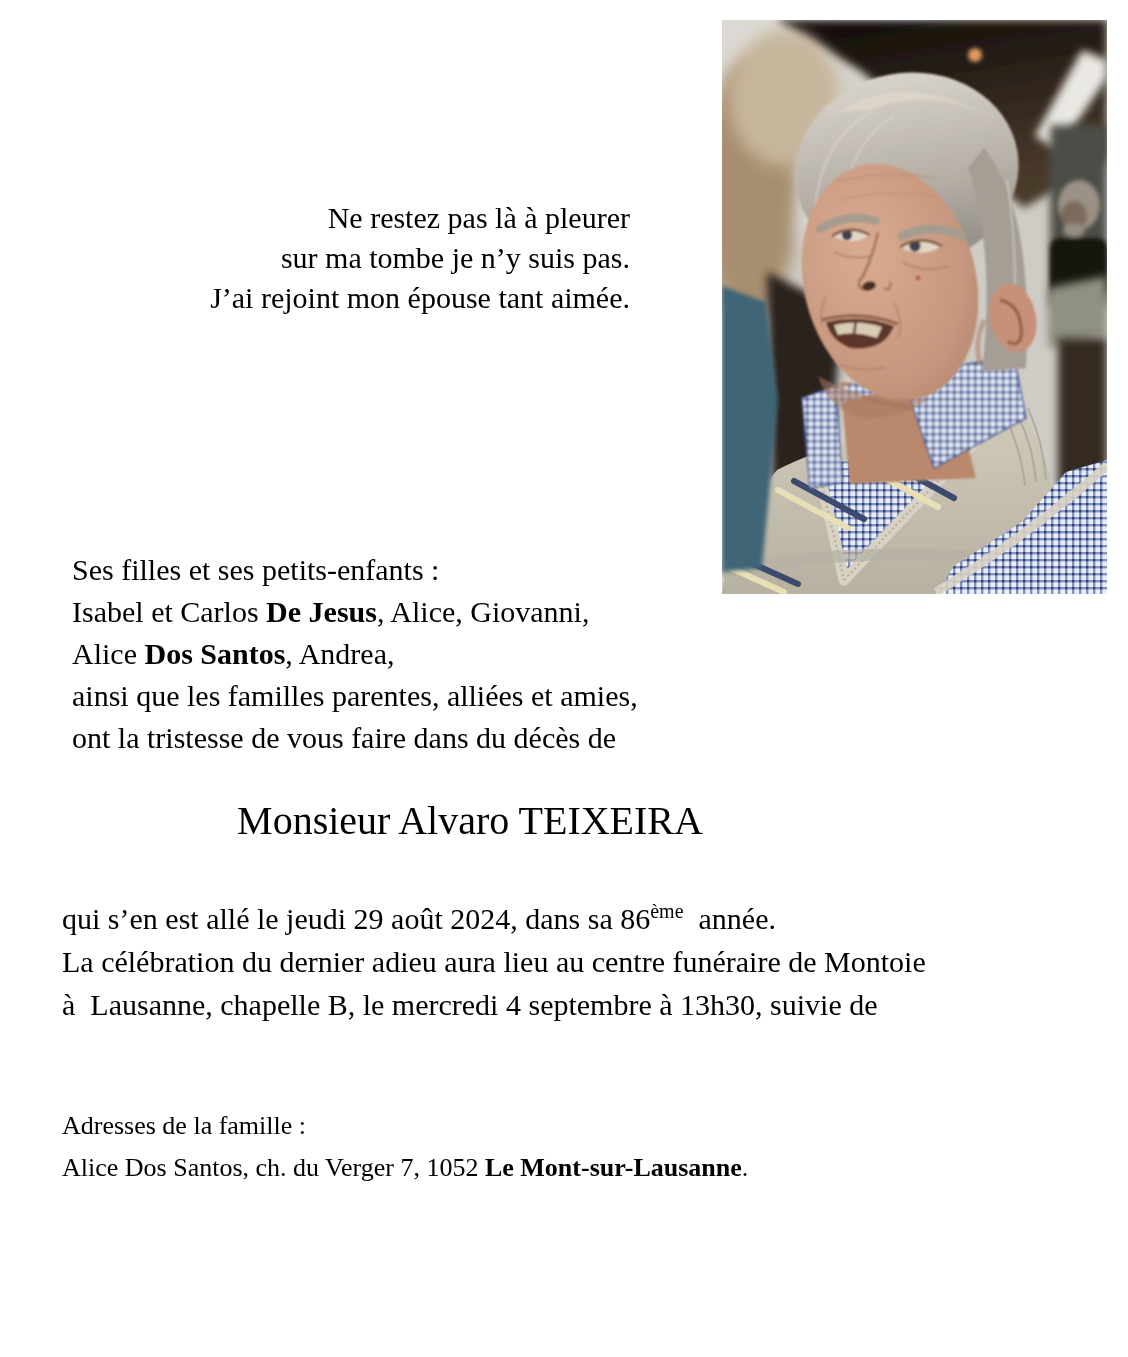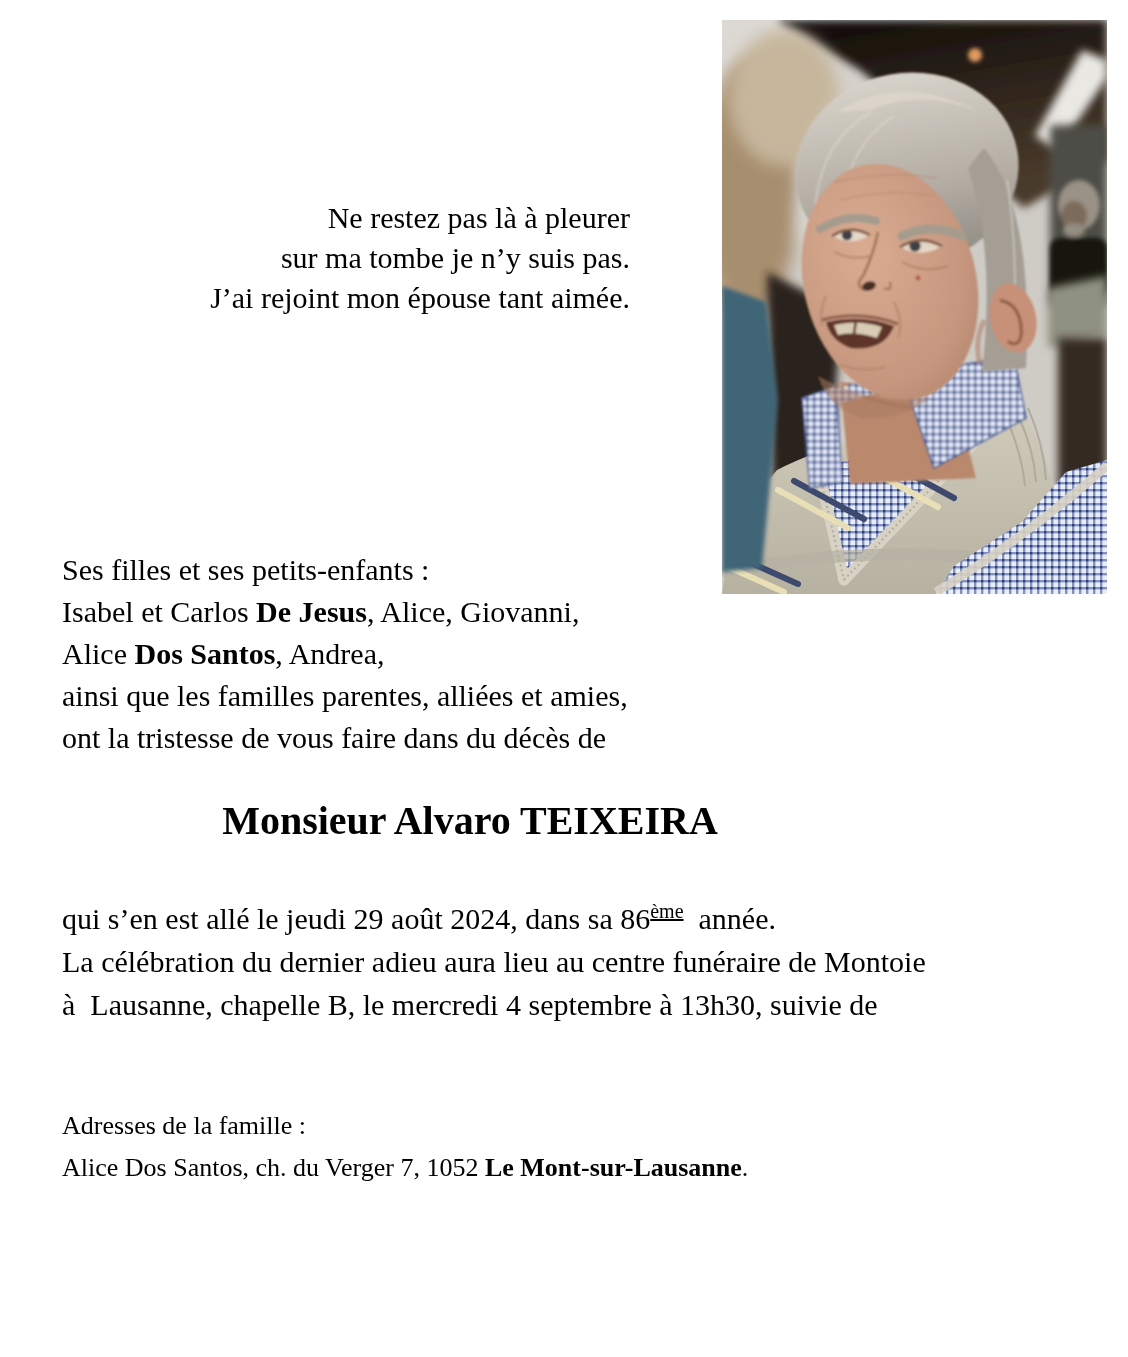--- a/index.html
+++ b/index.html
@@ -15,36 +15,36 @@
     position:absolute; left:722px; top:20px; width:385px; height:574px;
     overflow:hidden; background:#cfccc6;
   }
   .photo svg { display:block; }
   .epitaph {
     position:absolute; left:100px; top:198px; width:530px;
     text-align:right; 
     font-size:30px; line-height:40px;
   }
   .family {
-    position:absolute; left:62px; top:549px;
+    position:absolute; left:72px; top:549px;
     font-size:30px; line-height:42px;
   }
   .title-line {
     position:absolute; left:0; top:797px; width:940px;
-    text-align:center; font-size:40px; font-weight:bold; line-height:48px;
+    text-align:center; font-size:40px; font-weight:normal; line-height:48px;
   }
   .announce {
     position:absolute; left:62px; top:897px;
     font-size:30px; line-height:43px;
   }
   .addresses {
     position:absolute; left:62px; top:1105px;
     font-size:26px; line-height:42px;
   }
-  sup.ord { font-size:20px; line-height:0; vertical-align:super;text-decoration:underline; }
+  sup.ord { font-size:20px; line-height:0; vertical-align:super; }
   b { font-weight:bold; }
 </style>
 </head>
 <body>
 
 <div class="photo">
   <svg width="385" height="574" viewBox="0 0 385 574" xmlns="http://www.w3.org/2000/svg" aria-hidden="true">
     <defs>
       <linearGradient id="ceilG" x1="0" y1="0" x2="0.3" y2="1">
         <stop offset="0" stop-color="#0f0a07"></stop>

